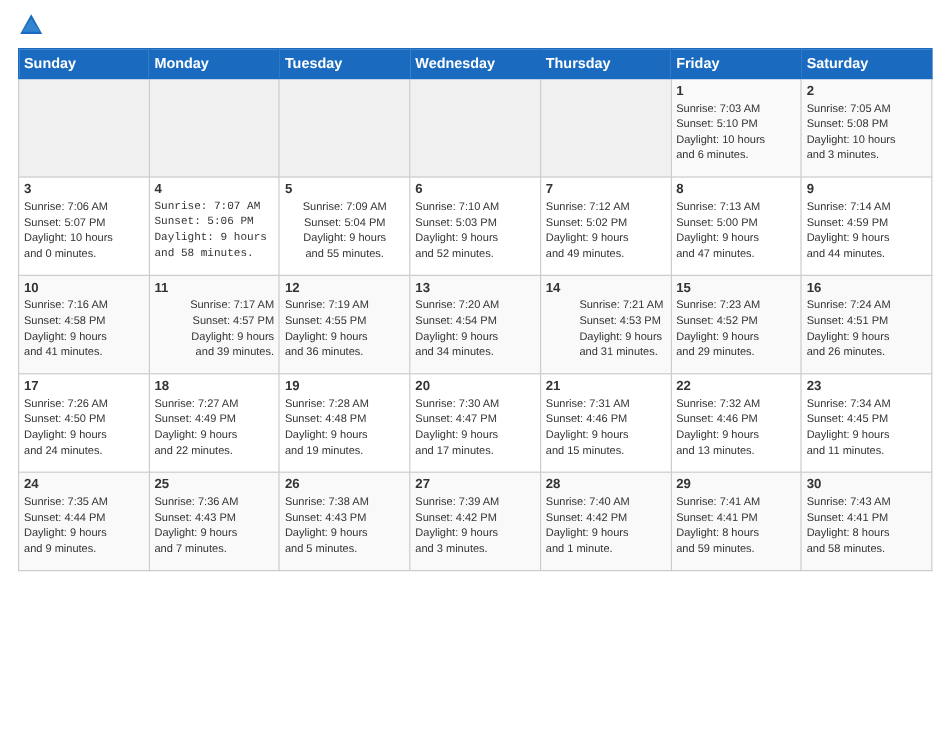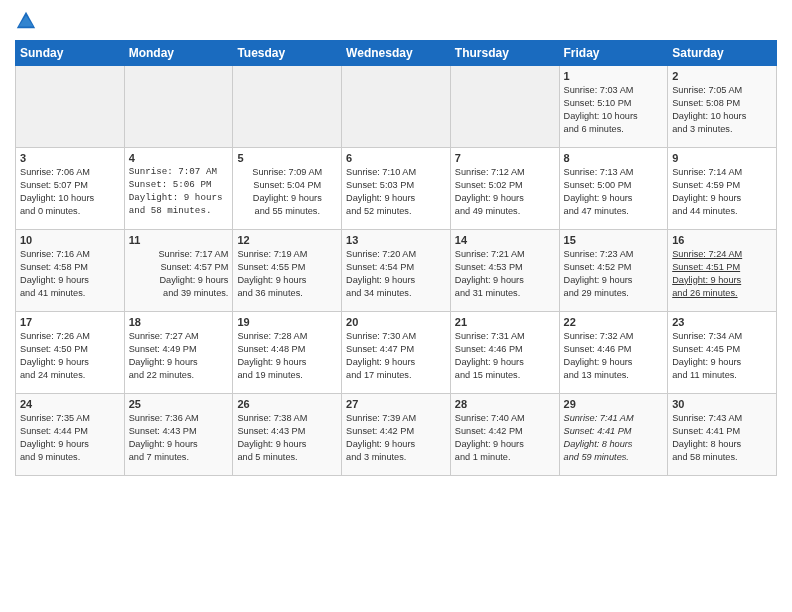--- a/index.html
+++ b/index.html
@@ -222,35 +222,35 @@
           </td>
           <td>
             <div class="day-num">13</div>
             <div class="day-info" style="white-space: pre-line;">Sunrise: 7:20 AM
 Sunset: 4:54 PM
 Daylight: 9 hours
 and 34 minutes.</div>
           </td>
           <td>
             <div class="day-num">14</div>
-            <div class="day-info" style="white-space: pre-line;">Sunrise: 7:21 AM
+            <div class="day-info" style="white-space: pre-line; margin-left: 28px;">Sunrise: 7:21 AM
 Sunset: 4:53 PM
 Daylight: 9 hours
 and 31 minutes.</div>
           </td>
           <td>
             <div class="day-num">15</div>
             <div class="day-info" style="white-space: pre-line;">Sunrise: 7:23 AM
 Sunset: 4:52 PM
 Daylight: 9 hours
 and 29 minutes.</div>
           </td>
           <td>
             <div class="day-num">16</div>
-            <div class="day-info" style="white-space: pre-line; text-decoration: underline;">Sunrise: 7:24 AM
+            <div class="day-info" style="white-space: pre-line;">Sunrise: 7:24 AM
 Sunset: 4:51 PM
 Daylight: 9 hours
 and 26 minutes.</div>
           </td>
         </tr>
         <tr>
           <td>
             <div class="day-num">17</div>
             <div class="day-info" style="white-space: pre-line;">Sunrise: 7:26 AM
 Sunset: 4:50 PM
@@ -331,21 +331,21 @@
           </td>
           <td>
             <div class="day-num">28</div>
             <div class="day-info" style="white-space: pre-line;">Sunrise: 7:40 AM
 Sunset: 4:42 PM
 Daylight: 9 hours
 and 1 minute.</div>
           </td>
           <td>
             <div class="day-num">29</div>
-            <div class="day-info" style="white-space: pre-line; font-style: italic;">Sunrise: 7:41 AM
+            <div class="day-info" style="white-space: pre-line;">Sunrise: 7:41 AM
 Sunset: 4:41 PM
 Daylight: 8 hours
 and 59 minutes.</div>
           </td>
           <td>
             <div class="day-num">30</div>
             <div class="day-info" style="white-space: pre-line;">Sunrise: 7:43 AM
 Sunset: 4:41 PM
 Daylight: 8 hours
 and 58 minutes.</div>

